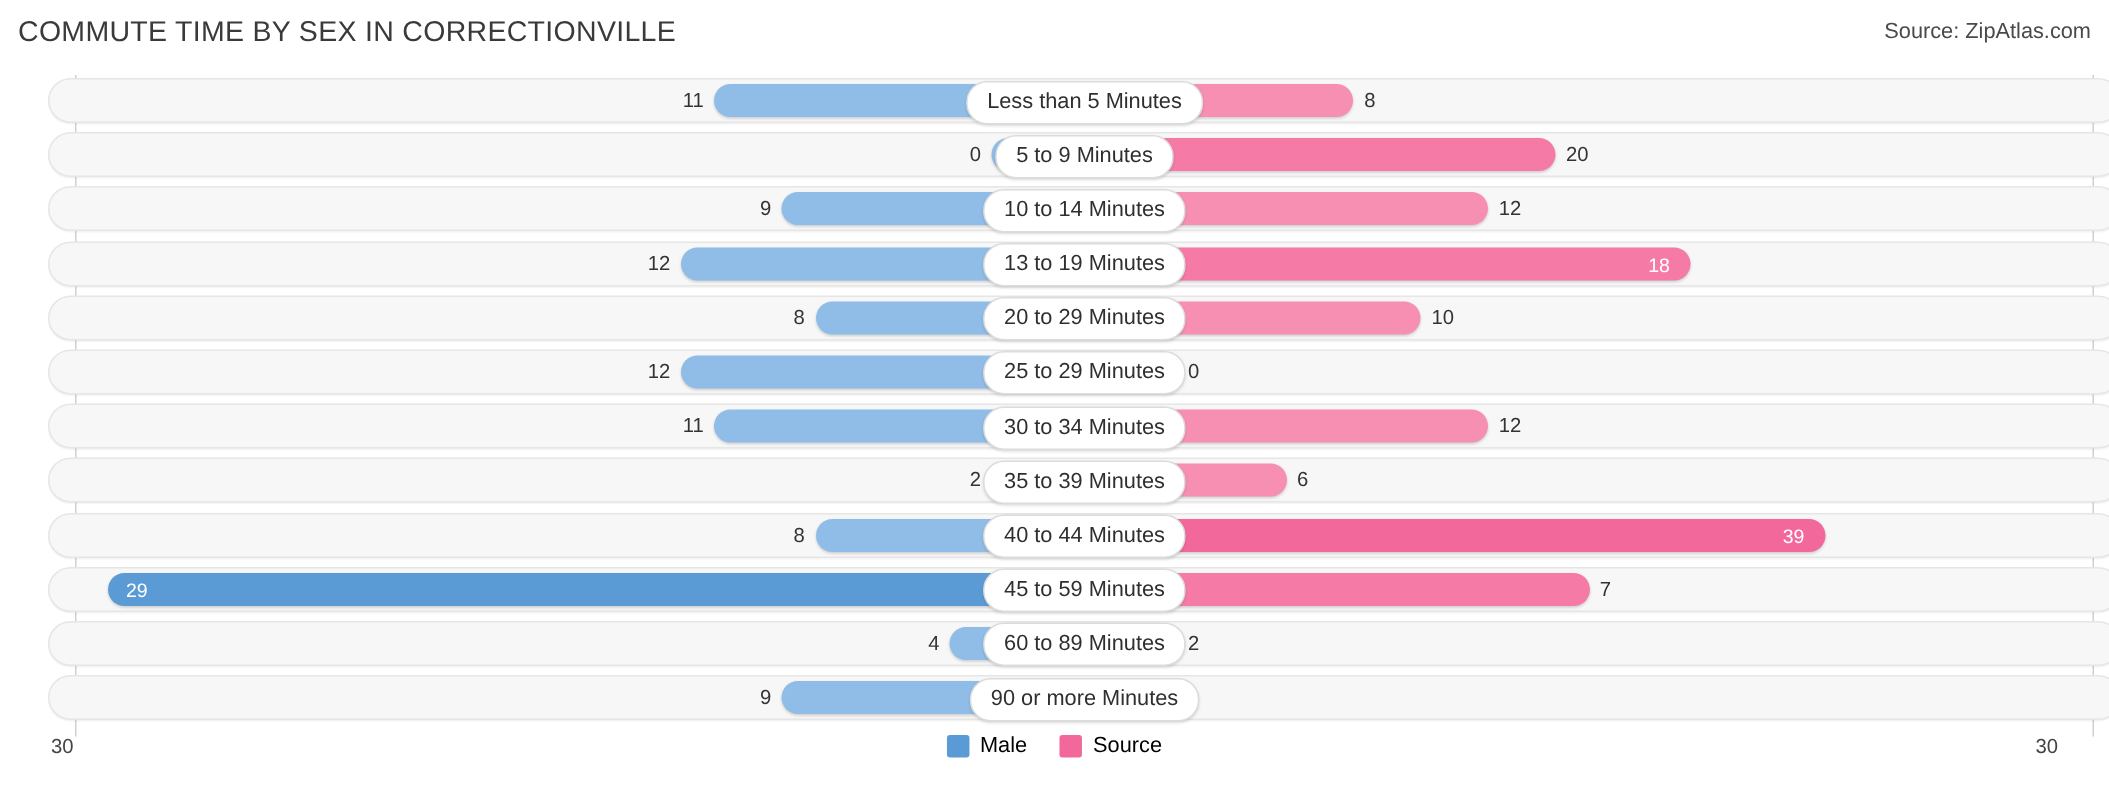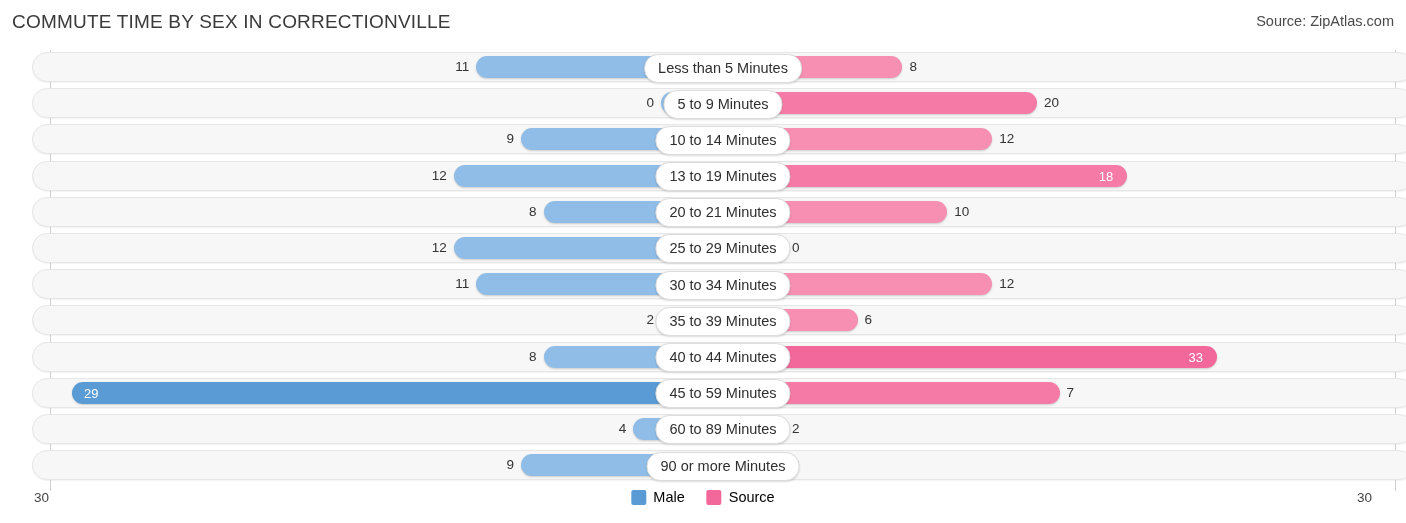--- a/index.html
+++ b/index.html
@@ -216,21 +216,21 @@
         <div class="bar female" style="width: 403.8px; background: rgb(245, 123, 166);"></div>
         <div class="val inside" style="left: 1078.8px;">18</div>
         <div class="pill">13 to 19 Minutes</div>
       </div>
       <div class="row">
         <div class="track"></div>
         <div class="bar male" style="width: 179.467px; background: rgb(143, 189, 231);"></div>
         <div class="val" style="right: 889.467px;">8</div>
         <div class="bar female" style="width: 224.333px; background: rgb(247, 143, 179);"></div>
         <div class="val" style="left: 934.333px;">10</div>
-        <div class="pill">20 to 21 Minutes</div>
+        <div class="pill">20 to 29 Minutes</div>
       </div>
       <div class="row">
         <div class="track"></div>
         <div class="bar male" style="width: 269.2px; background: rgb(143, 189, 231);"></div>
         <div class="val" style="right: 979.2px;">12</div>
         <div class="bar female" style="width: 62px; background: rgb(247, 143, 179);"></div>
         <div class="val" style="left: 772px;">0</div>
         <div class="pill">25 to 29 Minutes</div>
       </div>
       <div class="row">
@@ -247,21 +247,21 @@
         <div class="val" style="right: 772px;">2</div>
         <div class="bar female" style="width: 134.6px; background: rgb(247, 143, 179);"></div>
         <div class="val" style="left: 844.6px;">6</div>
         <div class="pill">35 to 39 Minutes</div>
       </div>
       <div class="row">
         <div class="track"></div>
         <div class="bar male" style="width: 179.467px; background: rgb(143, 189, 231);"></div>
         <div class="val" style="right: 889.467px;">8</div>
         <div class="bar female" style="width: 493.533px; background: rgb(242, 104, 155);"></div>
-        <div class="val inside" style="left: 1168.53px;">33</div>
+        <div class="val inside" style="left: 1168.53px;">39</div>
         <div class="pill">40 to 44 Minutes</div>
       </div>
       <div class="row">
         <div class="track"></div>
         <div class="bar male" style="width: 650.567px; background: rgb(91, 155, 213);"></div>
         <div class="val inside" style="right: 1327.57px;">29</div>
         <div class="bar female" style="width: 336.5px; background: rgb(245, 123, 166);"></div>
         <div class="val" style="left: 1046.5px;">7</div>
         <div class="pill">45 to 59 Minutes</div>
       </div>

